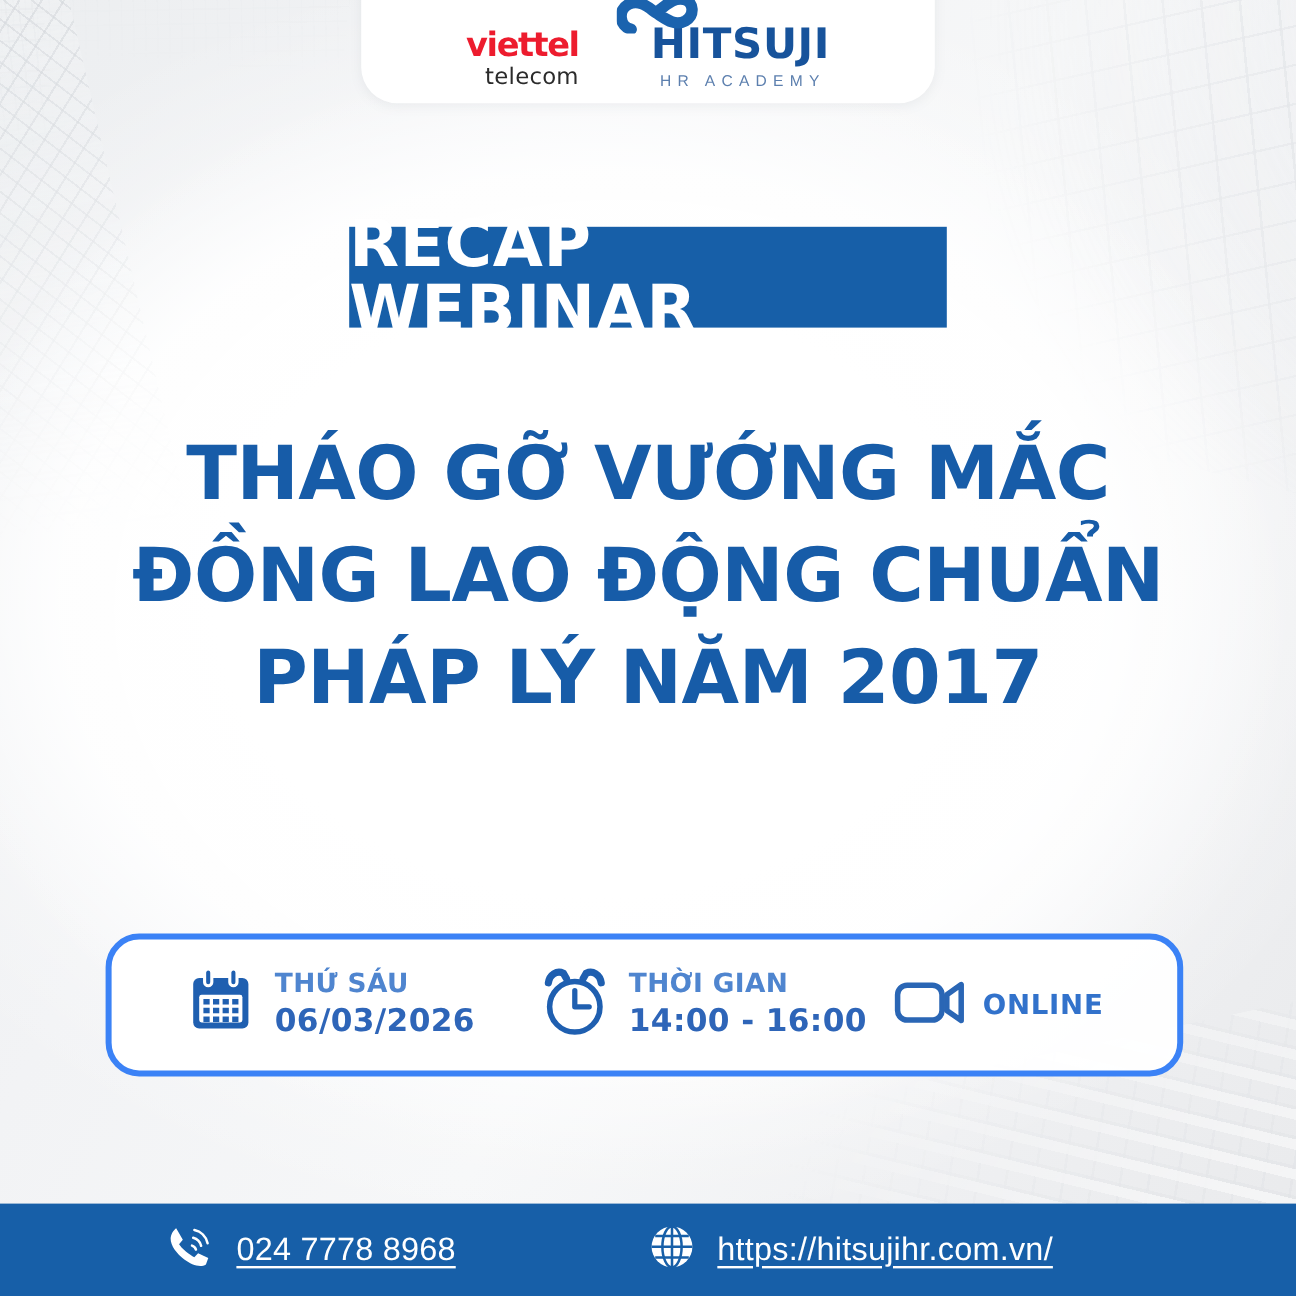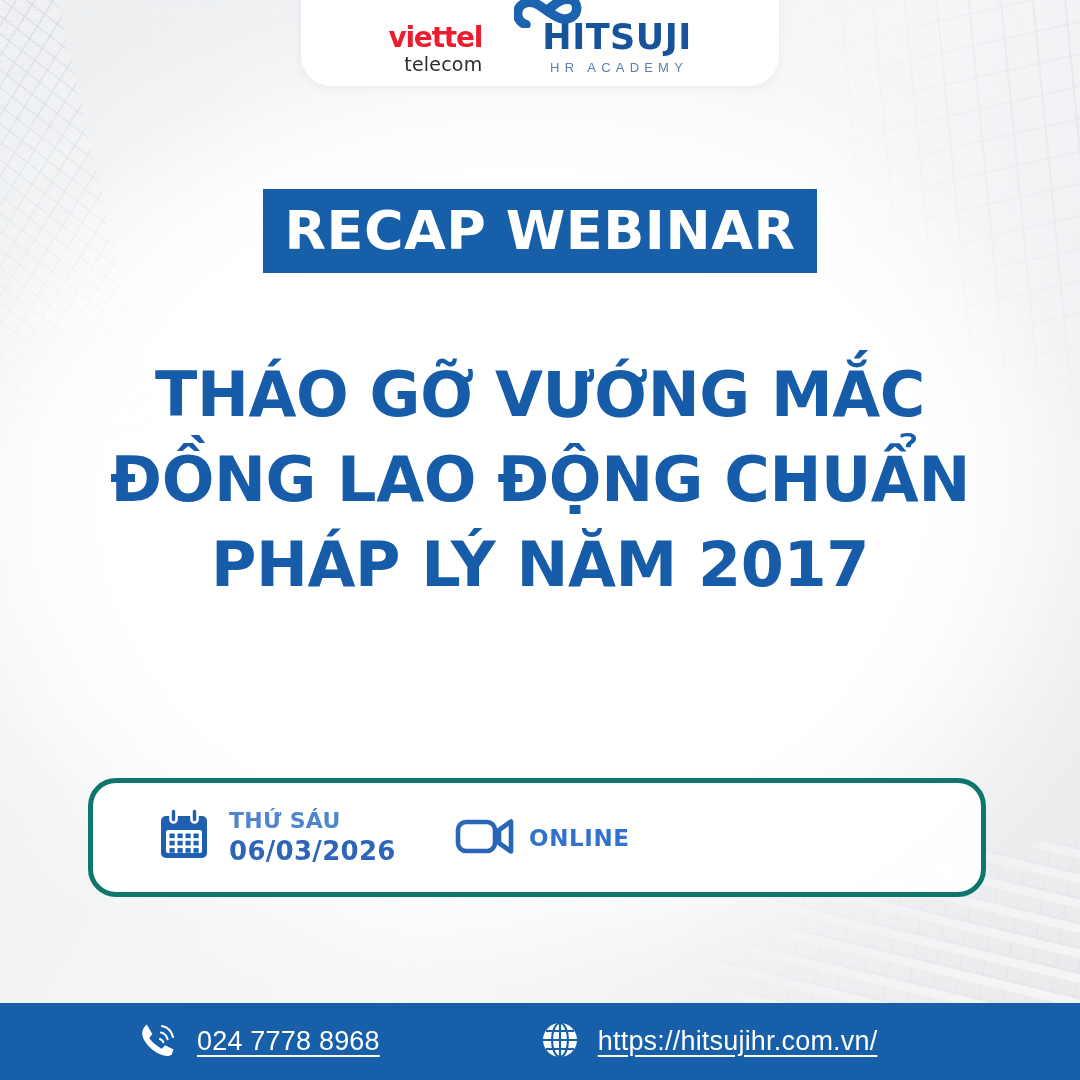--- a/index.html
+++ b/index.html
@@ -184,21 +184,21 @@
     margin-left: 30px;
     text-align: center;
   }
 
   
   .recap-banner {
     position: absolute;
     left: 50%;
     transform: translateX(-50%);
     top: 189px;
-    width: 554px;
+    width: 498px;
     height: 84px;
     background: #175FA8;
     display: flex;
     align-items: center;
     justify-content: center;
   }
   .recap-text {
     font-family: "DejaVu Sans", sans-serif;
     font-size: 54px;
     font-weight: 700;
@@ -224,21 +224,21 @@
     white-space: nowrap;
   }
 
   
   .info-bar {
     position: absolute;
     left: 88px;
     top: 778px;
     width: 898px;
     height: 119px;
-    border: 5px solid #0f766e;
+    border: 5px solid #3b82f6;
     border-radius: 28px;
     background: rgba(255,255,255,0.93);
     box-sizing: border-box;
     display: flex;
     align-items: center;
     padding-left: 62px;
     gap: 0;
   }
   .info-item {
     display: flex;
@@ -374,20 +374,34 @@
             <rect x="38.5" y="41.1" width="5.2" height="4.6"></rect>
           </g>
         </svg>
       </span>
       <span class="info-text">
         <span class="info-label">THỨ SÁU</span>
         <span class="info-value">06/03/2026</span>
       </span>
     </div>
 
+    <div class="info-item time">
+      <span>
+        <svg width="58" height="58" viewBox="0 0 58 58" aria-hidden="true">
+          <path d="M7 13 C8 6 14 2.5 19.5 5 L22 9.5" fill="none" stroke="#1F5FB0" stroke-width="6" stroke-linecap="round"></path>
+          <path d="M51 13 C50 6 44 2.5 38.5 5 L36 9.5" fill="none" stroke="#1F5FB0" stroke-width="6" stroke-linecap="round"></path>
+          <circle cx="29" cy="33" r="21" fill="none" stroke="#1F5FB0" stroke-width="4.6"></circle>
+          <path d="M29 19.5 V33 H41" fill="none" stroke="#1F5FB0" stroke-width="4.4" stroke-linecap="round" stroke-linejoin="round"></path>
+        </svg>
+      </span>
+      <span class="info-text">
+        <span class="info-label">THỜI GIAN</span>
+        <span class="info-value">14:00 - 16:00</span>
+      </span>
+    </div>
 
     <div class="info-item online">
       <span>
         <svg width="62" height="44" viewBox="0 0 62 44" aria-hidden="true">
           <rect x="3" y="8" width="37" height="29" rx="8" fill="none" stroke="#2A66B5" stroke-width="4.6"></rect>
           <path d="M44 16 L56 7.5 V37.5 L44 29 Z" fill="none" stroke="#2A66B5" stroke-width="4.6" stroke-linejoin="round"></path>
         </svg>
       </span>
       <span class="online-label">ONLINE</span>
     </div>

